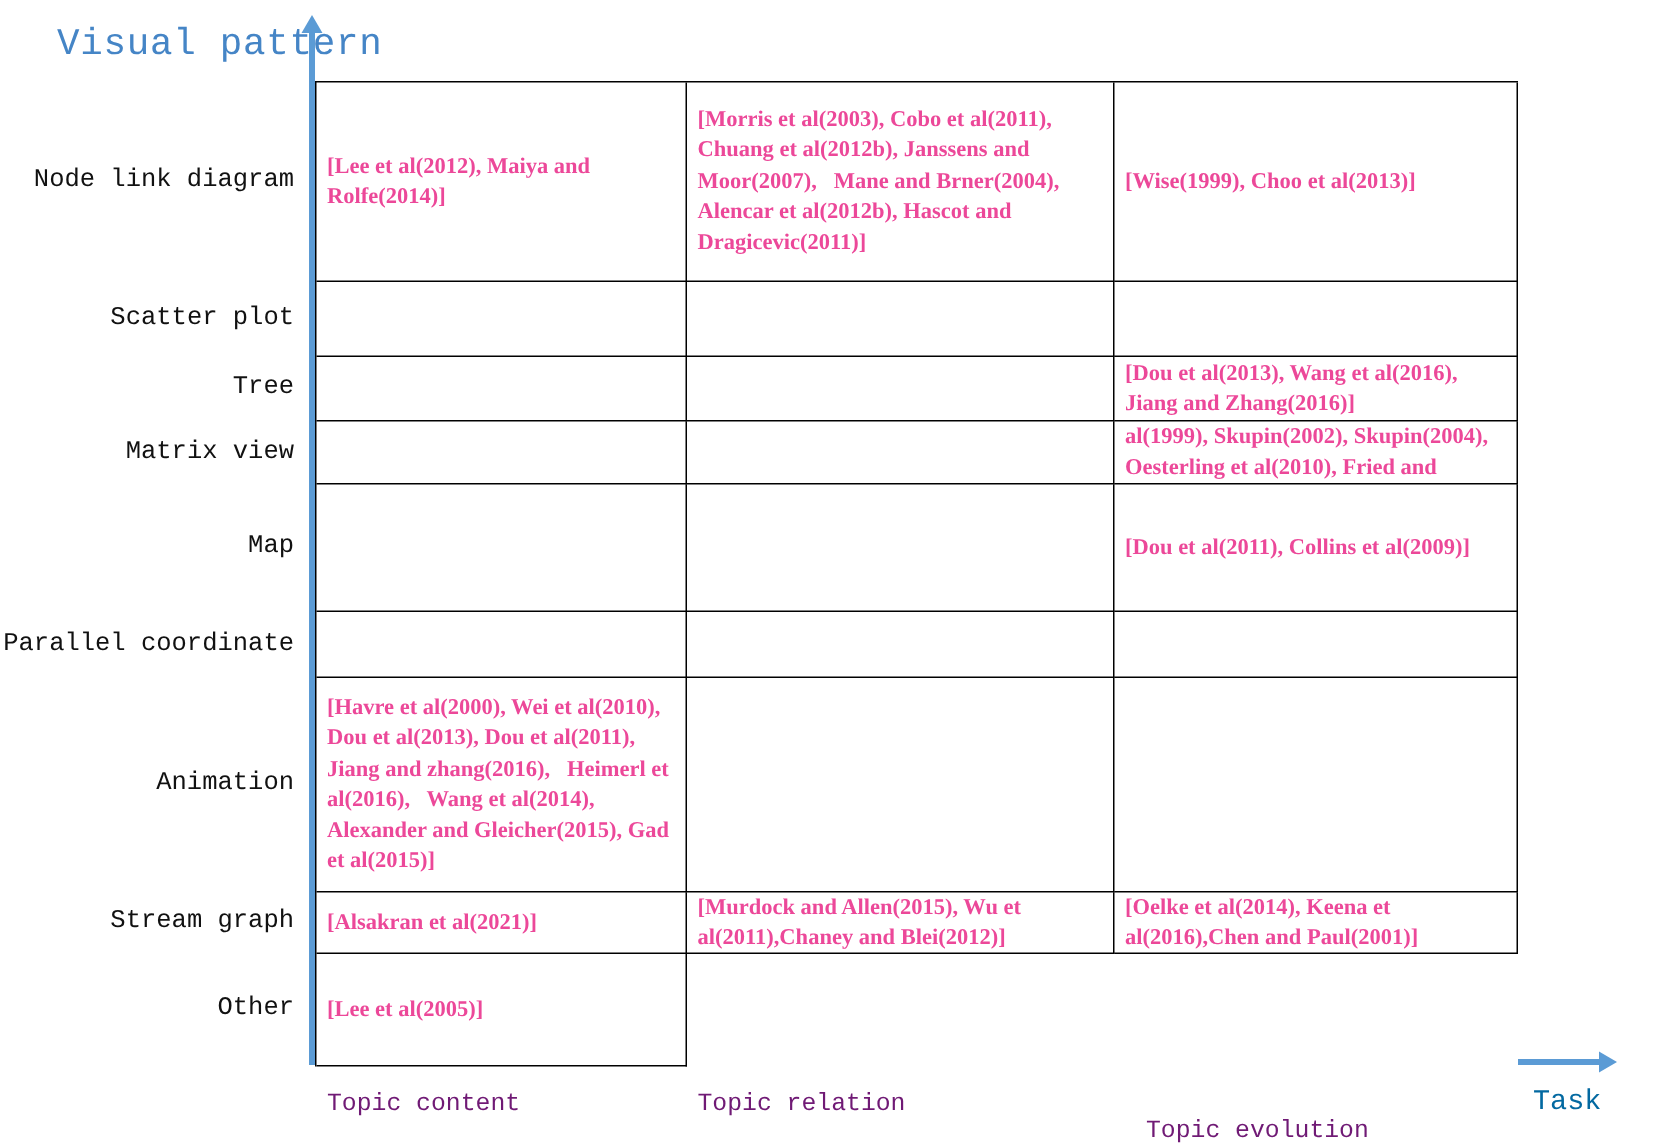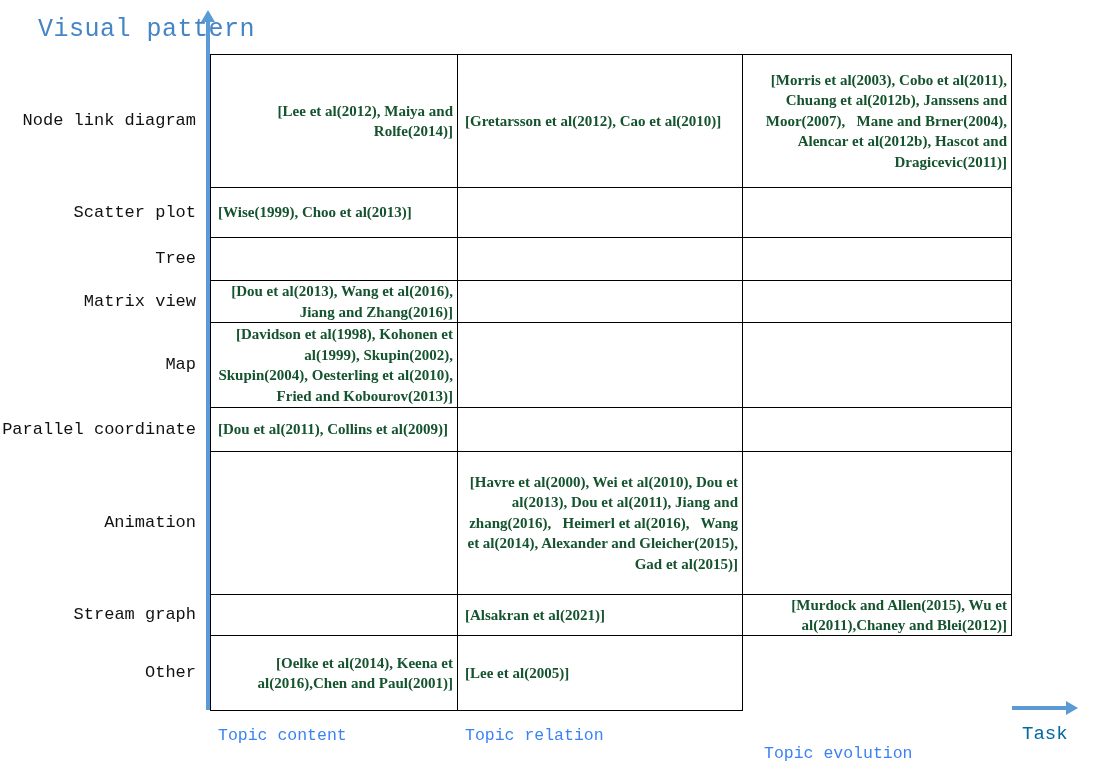--- a/index.html
+++ b/index.html
@@ -108,38 +108,37 @@
     align-items: center;
     box-sizing: border-box;
     padding: 2px 4px 2px 7px;
     overflow: hidden;
   }
   .cite {
     font-family: "Liberation Serif", "DejaVu Serif", serif;
     font-weight: bold;
     font-size: 15px;
     line-height: 20.5px;
-    color: #14532d;
+    color: #ec4899;
     white-space: pre-wrap;
-    text-align: right;
   }
 
   
   .col-labels {
     position: absolute;
     left: 0;
     top: 726px;
     width: 1104px;
     height: 28px;
   }
   .col-label {
     position: absolute;
     top: 0;
     font-size: 16.5px;
-    color: #3b82f6;
+    color: #701a75;
     white-space: nowrap;
   }
 </style>
 </head>
 <body>
 
 <div class="stage">
 
   <div class="y-axis-label">Visual pattern</div>
 
@@ -161,23 +160,20 @@
       <div class="row-label">Animation</div>
       <div class="row-label">Stream graph</div>
       <div class="row-label">Other</div>
     </div>
 
   <div class="matrix-grid" id="matrix-grid" style="grid-template-rows: 133px 50px 43px 42px 85px 44px 143px 41px 75px; grid-template-columns: 247px 285px 269px;">
       <div class="cell">
         <span class="cite">[Lee et al(2012), Maiya and Rolfe(2014)]</span>
       </div>
       <div class="cell">
-        <span class="cite">[Gretarsson et al(2012), Cao et al(2010)]</span>
-      </div>
-      <div class="cell">
         <span class="cite">[Morris et al(2003), Cobo et al(2011), Chuang et al(2012b), Janssens and Moor(2007),   Mane and Brner(2004),   Alencar et al(2012b), Hascot and Dragicevic(2011)]</span>
       </div>
       <div class="cell">
         <span class="cite">[Wise(1999), Choo et al(2013)]</span>
       </div>
       <div class="cell">
         <span class="cite"></span>
       </div>
       <div class="cell">
         <span class="cite"></span>

